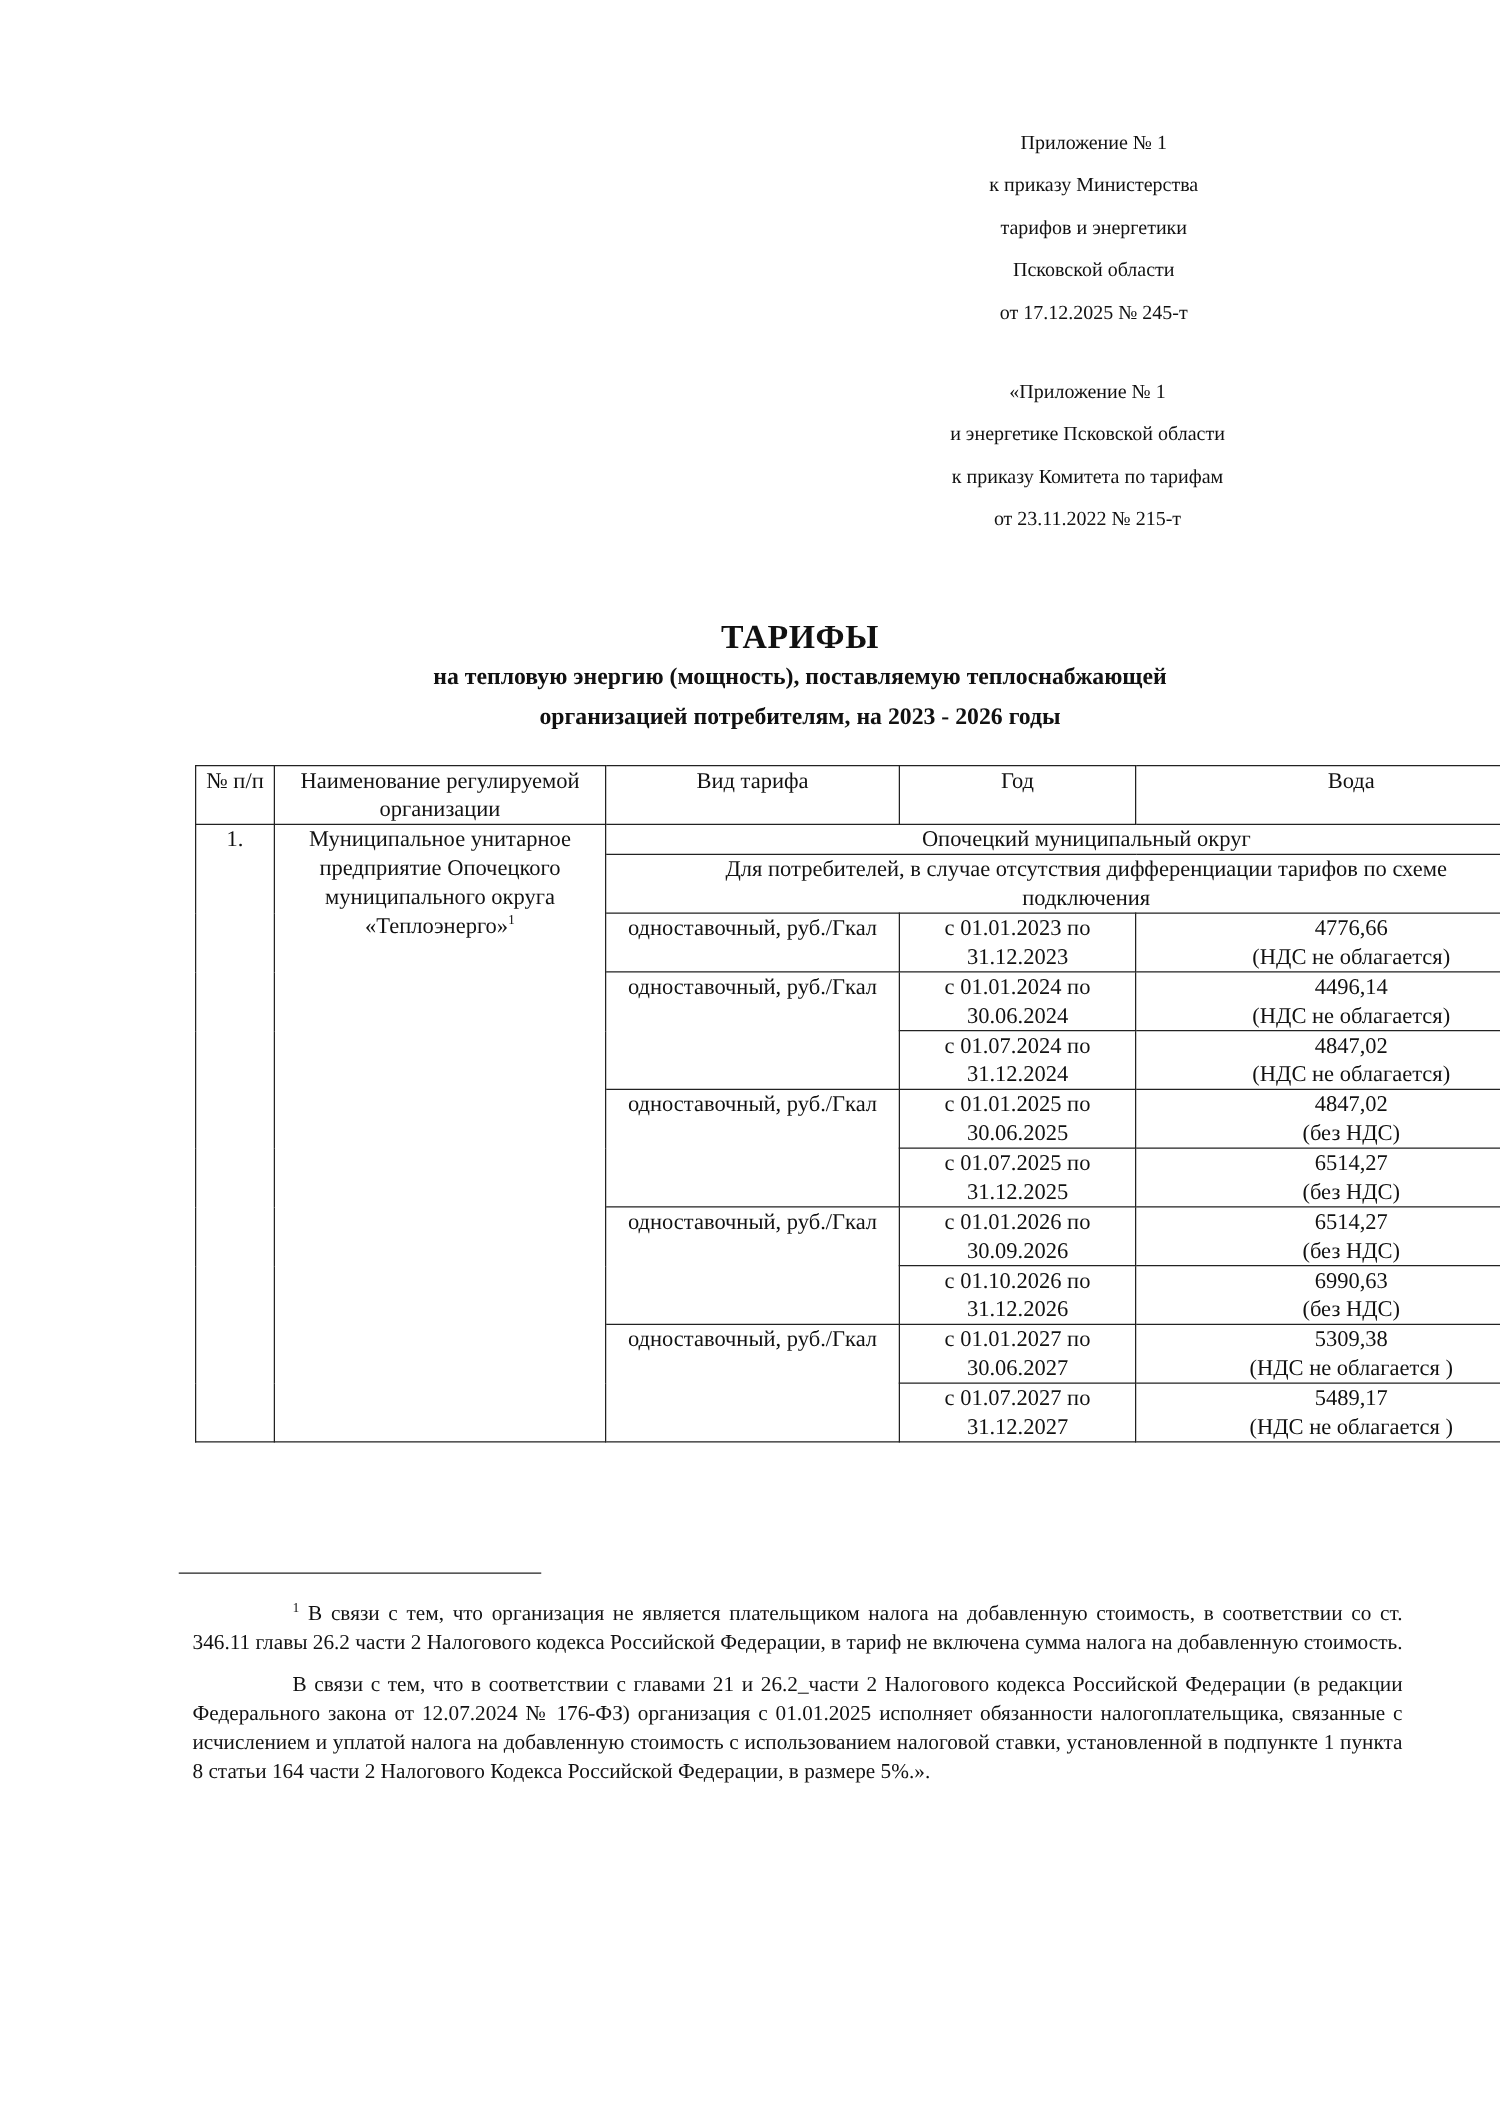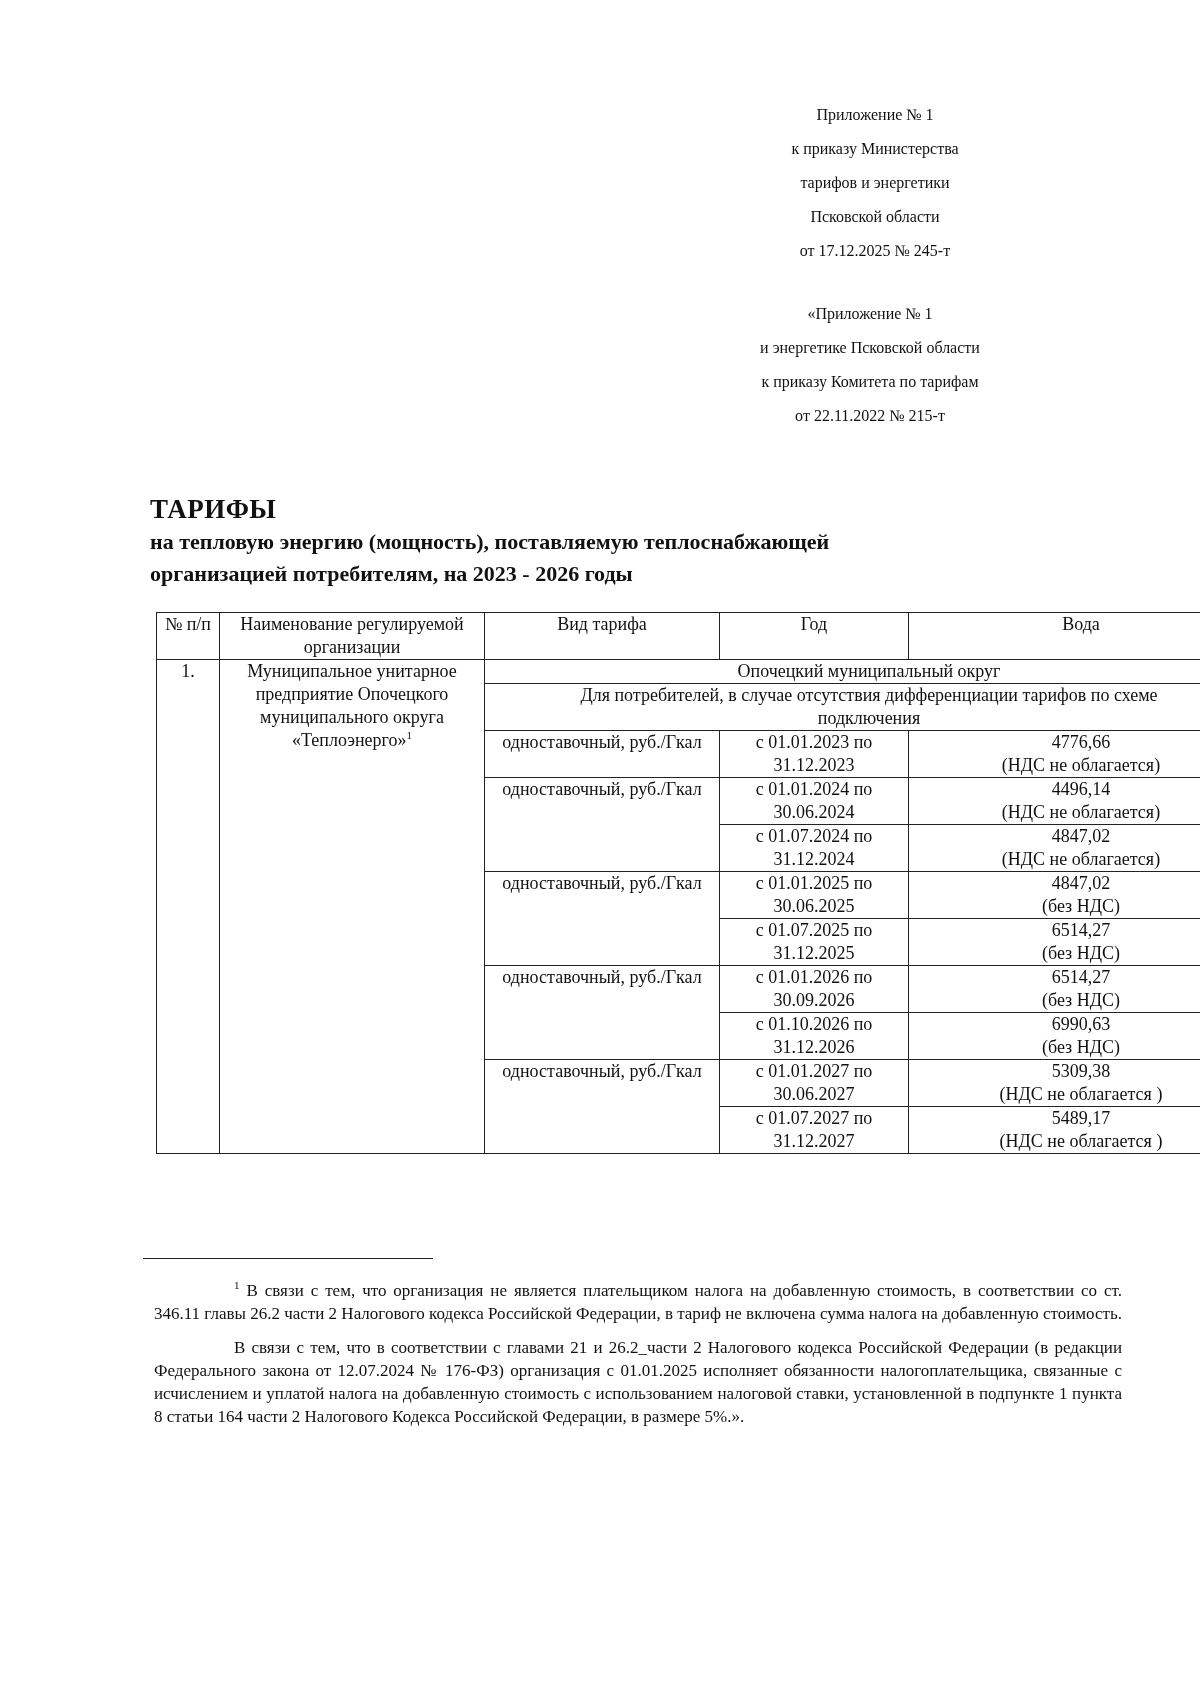--- a/index.html
+++ b/index.html
@@ -2,24 +2,24 @@
 <html><head>
 <meta charset="utf-8">
 <style>
   html, body { margin: 0; padding: 0; background: #ffffff; }
   body { width: 1200px; height: 1697px; position: relative; overflow: hidden;
          font-family: "Liberation Serif", "DejaVu Serif", serif; color: #111; }
   .stamp { position: absolute; text-align: center; font-size: 16px; line-height: 34px; }
   .stamp1 { left: 690px; top: 98px; width: 370px; }
   .stamp2 { left: 640px; top: 297px; width: 460px; }
   .stamp div { white-space: nowrap; }
-  .title { position: absolute; left: 150px; top: 492px; width: 980px; 
+  .title { position: absolute; left: 150px; top: 492px; width: 980px; text-align: center;
            font-weight: bold; }
   .title .t1 { font-size: 27px; line-height: 34px; letter-spacing: 0.5px; }
-  .title .t2 { font-size: 22px; line-height: 32px; }
+  .title .t2 { font-size: 19px; line-height: 32px; }
   table.tariffs { position: absolute; left: 156px; top: 612px; width: 1098px;
                   border-collapse: collapse; font-size: 18px; line-height: 23px; }
   table.tariffs td, table.tariffs th { border: 1.5px solid #222; padding: 0 6px; vertical-align: top;
                   font-weight: normal; text-align: center; }
   th.c-num { width: 50px; }
   th.c-org { width: 252px; }
   th.c-type { width: 222px; border-radius: 18px; }
   th.c-year { width: 176px; }
   th.c-water { }
   td.org { text-align: left; padding-left: 6px; }
@@ -38,21 +38,21 @@
   <div>к приказу Министерства</div>
   <div>тарифов и энергетики</div>
   <div>Псковской области</div>
   <div>от 17.12.2025 № 245-т</div>
 </div>
 
 <div class="stamp stamp2">
   <div>«Приложение № 1</div>
   <div>и энергетике Псковской области</div>
   <div>к приказу Комитета по тарифам</div>
-  <div>от 22.11.2022 № 215-т</div>
+  <div>от 23.11.2022 № 215-т</div>
 </div>
 
 <div class="title">
   <div class="t1">ТАРИФЫ</div>
   <div class="t2">на тепловую энергию (мощность), поставляемую теплоснабжающей</div>
   <div class="t2">организацией потребителям, на 2023 - 2026 годы</div>
 </div>
 
 <table class="tariffs">
   <thead>

